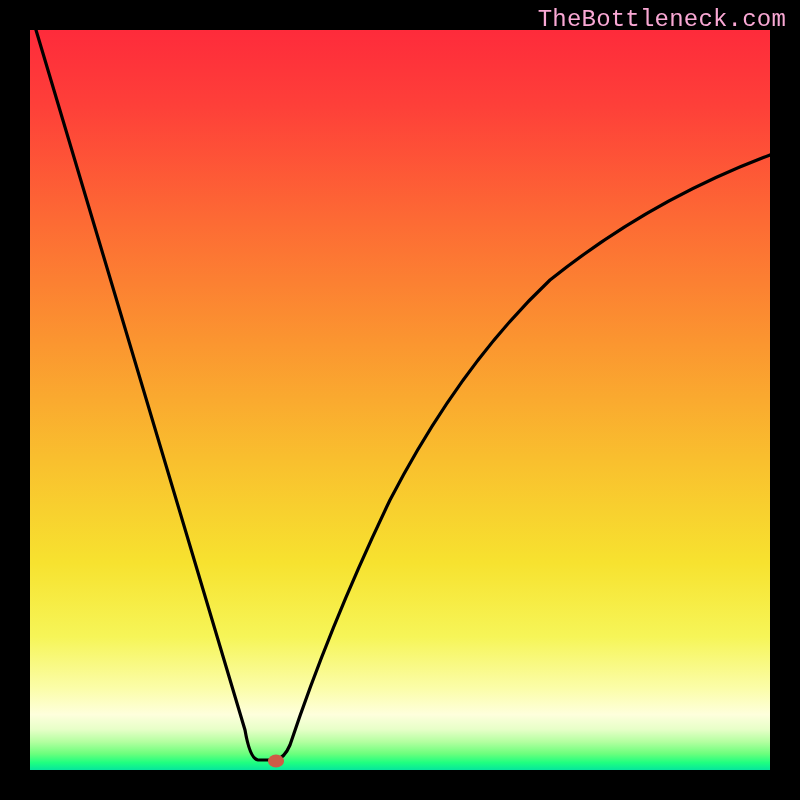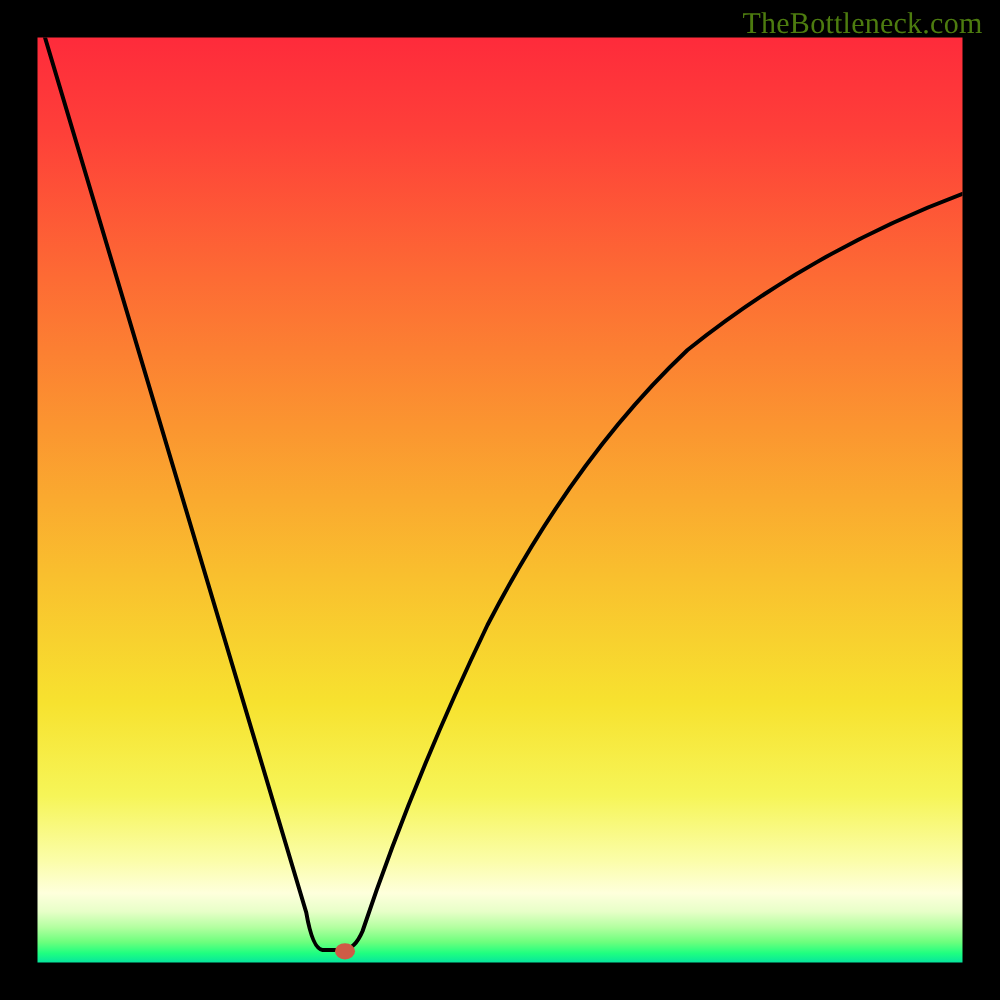--- a/index.html
+++ b/index.html
@@ -7,22 +7,22 @@
   .frame {
     position: relative;
     width: 800px;
     height: 800px;
     background: #000;
   }
   .watermark {
     position: absolute;
     top: 6px;
     right: 14px;
-    color: #4d7c0f;
-    font-family: Liberation Serif, serif;
+    color: #f9a8d4;
+    font-family: Liberation Mono, monospace;
     font-size: 24px;
     letter-spacing: 0.2px;
     user-select: none;
   }
   .plot-area {
     position: absolute;
     left: 30px;
     top: 30px;
     width: 740px;
     height: 740px;

